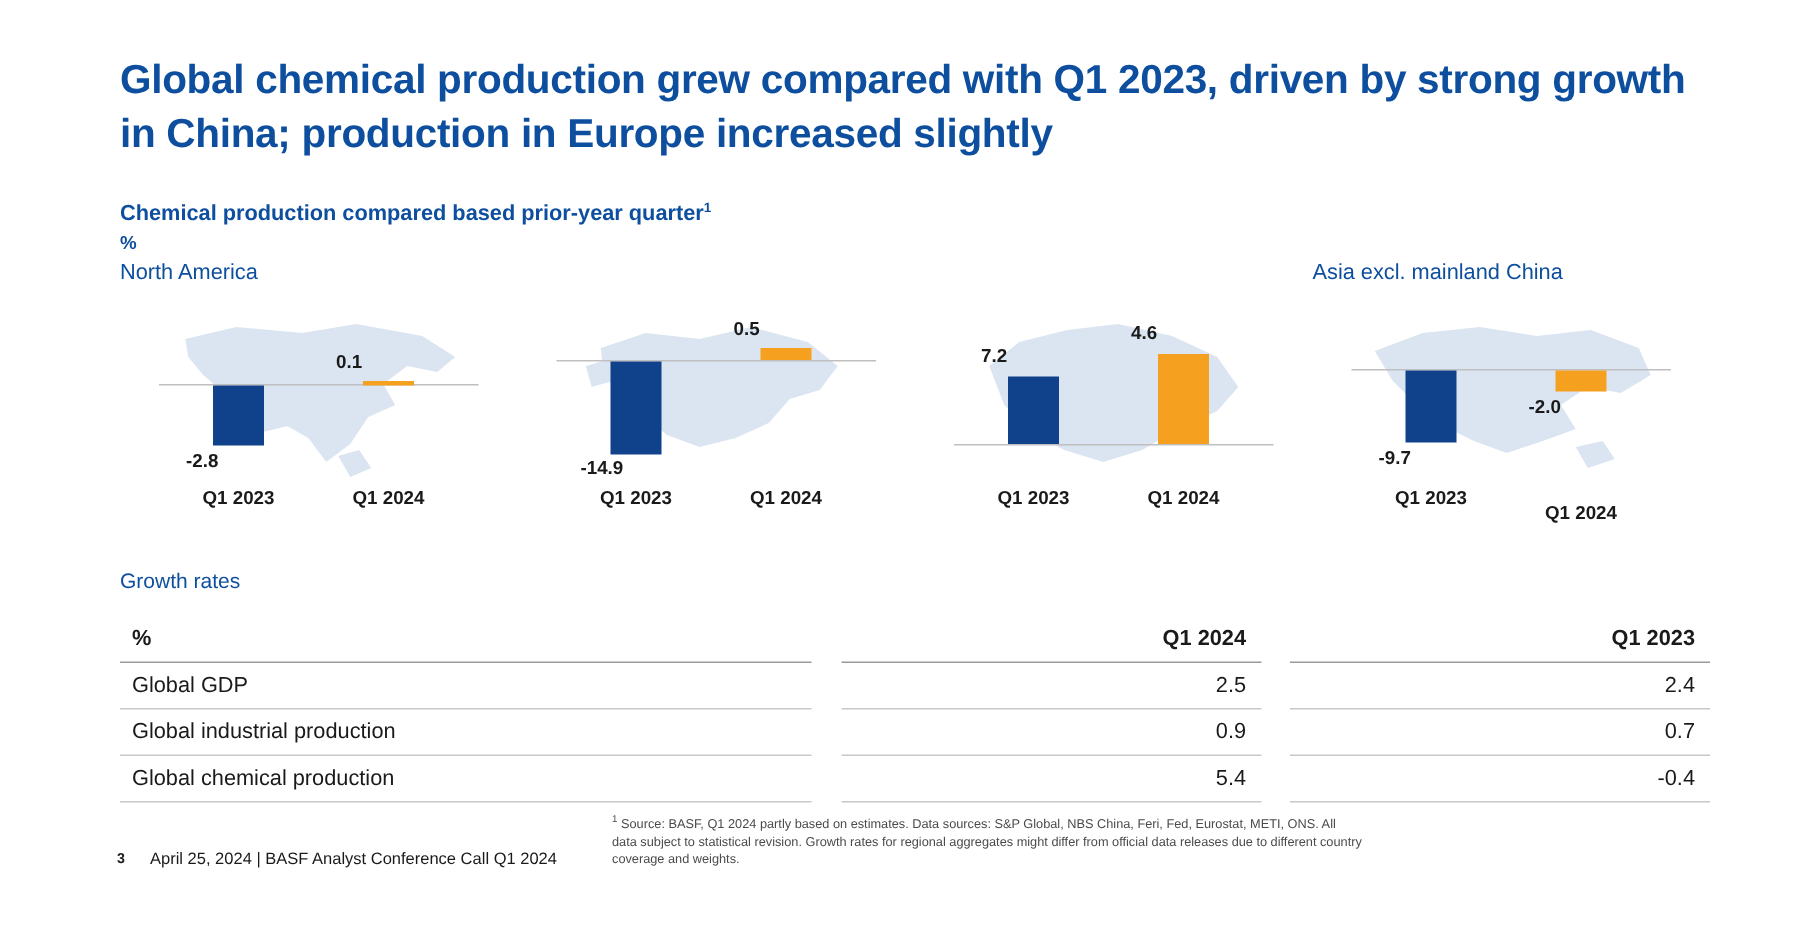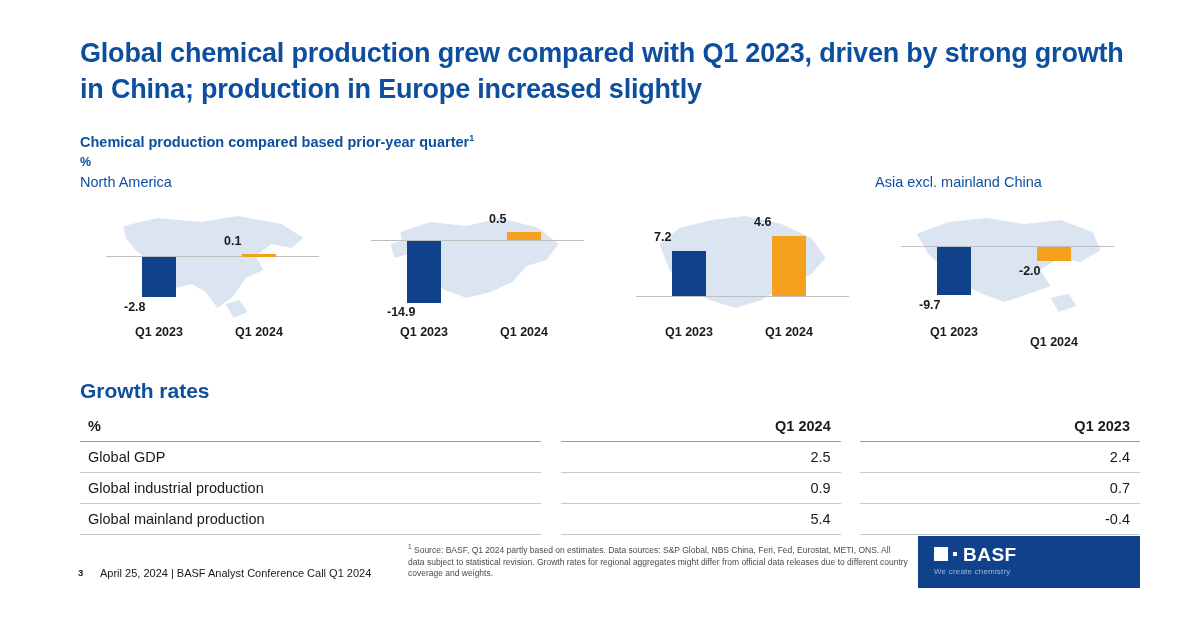--- a/index.html
+++ b/index.html
@@ -57,21 +57,21 @@
     text-align:left; width:70px;
   }
   .axis-lbl {
     position:absolute; font-size:12.5px; font-weight:bold; color:#1a1a1a;
     text-align:center; width:80px;
   }
 
   
   .growth-title {
     position:absolute; left:80px; top:379px;
-    font-size:21px; font-weight:bold; color:#0d4f9e;
+    font-size:14px; font-weight:normal; color:#0d4f9e;
   }
   table.growth {
     position:absolute; left:80px; top:411px; width:1060px;
     border-collapse:collapse; font-size:14.5px;
   }
   table.growth td, table.growth th {
     padding:7px 0 7px 0; text-align:left; font-weight:normal;
   }
   table.growth th { font-weight:bold; }
   .col-label { width:470px; padding-left:8px !important; }
@@ -221,37 +221,31 @@
         <td class="col-val">2.4</td>
       </tr>
       <tr>
         <td class="col-label">Global industrial production</td>
         <td class="col-gap"></td>
         <td class="col-val bold">0.9</td>
         <td class="col-gap"></td>
         <td class="col-val">0.7</td>
       </tr>
       <tr>
-        <td class="col-label">Global mainland production</td>
+        <td class="col-label">Global chemical production</td>
         <td class="col-gap"></td>
         <td class="col-val bold">5.4</td>
         <td class="col-gap"></td>
         <td class="col-val">-0.4</td>
       </tr>
     </tbody>
   </table>
 
   <div class="footnote">
     <sup>1</sup>
     <span>Source: BASF, Q1 2024 partly based on estimates. Data sources: S&amp;P Global, NBS China, Feri, Fed, Eurostat, METI, ONS. All data subject to statistical revision. Growth rates for regional aggregates might differ from official data releases due to different country coverage and weights.</span>
   </div>
 
   <div class="page-num">3</div>
   <div class="footer-text">April 25, 2024  |  BASF Analyst Conference Call Q1 2024</div>
 
-  <div class="logo">
-    <div class="logo-mark"></div>
-    <div class="logo-dot"></div>
-    <div class="logo-name">BASF</div>
-    <div class="logo-tag">We create chemistry</div>
-  </div>
 
 </div>
 
 </body></html>

